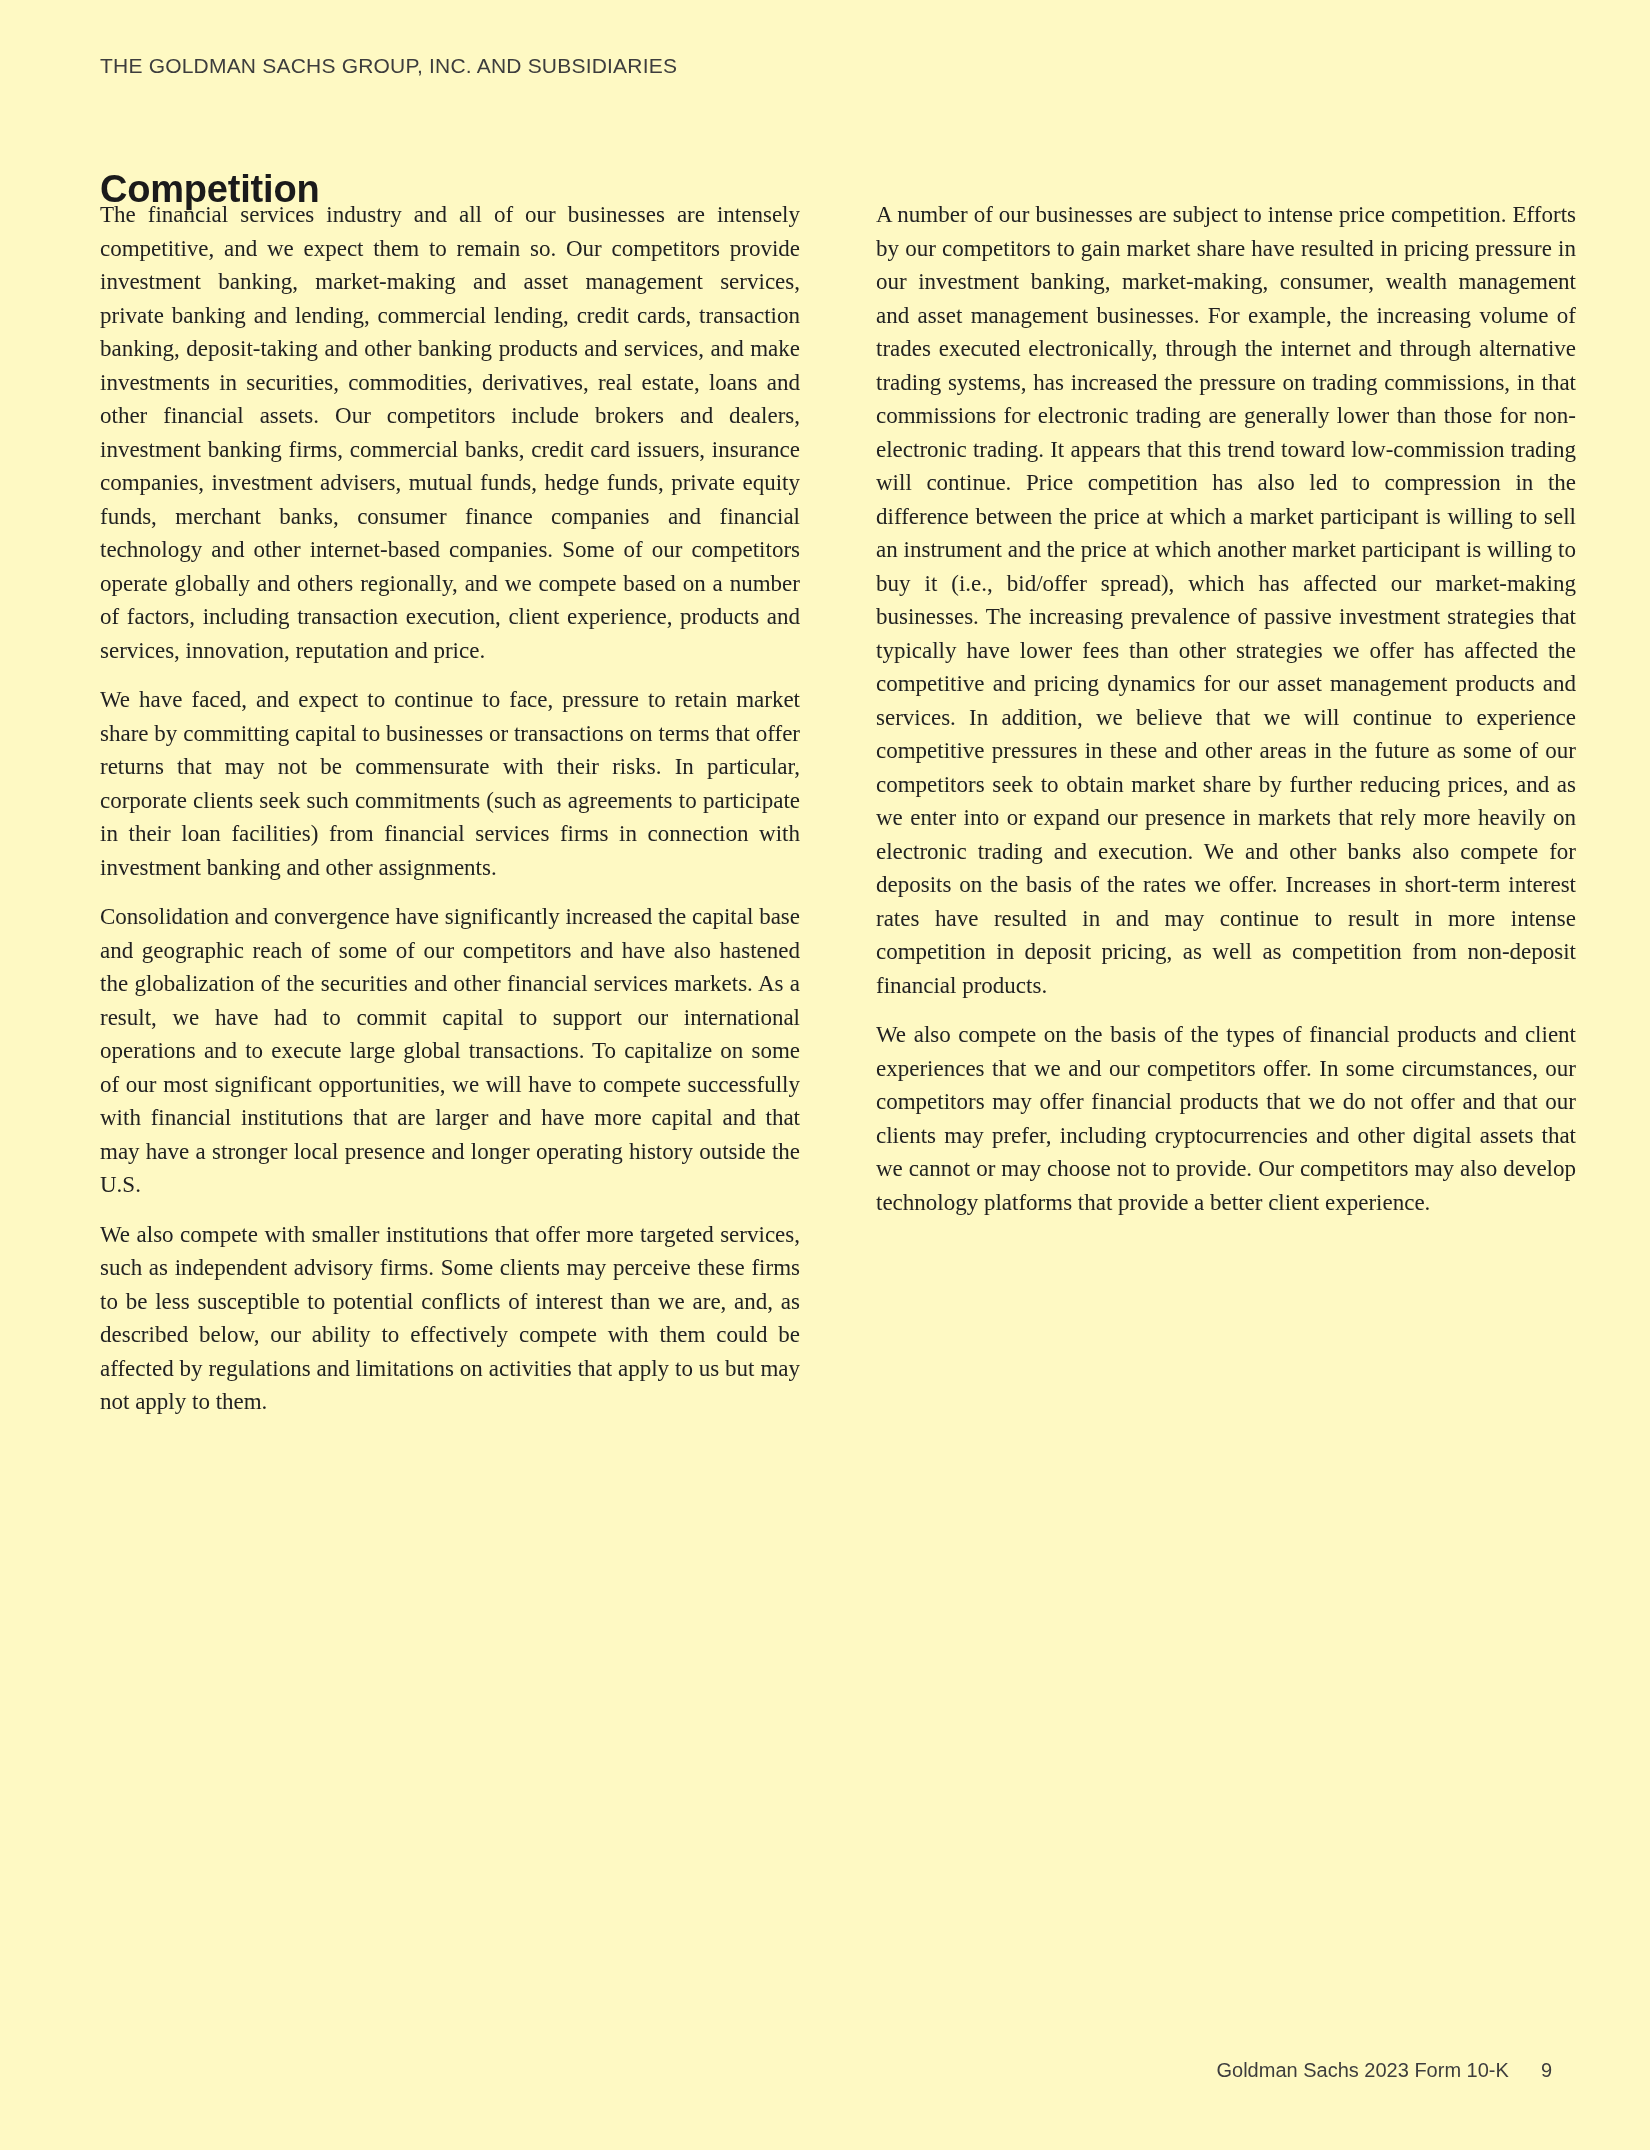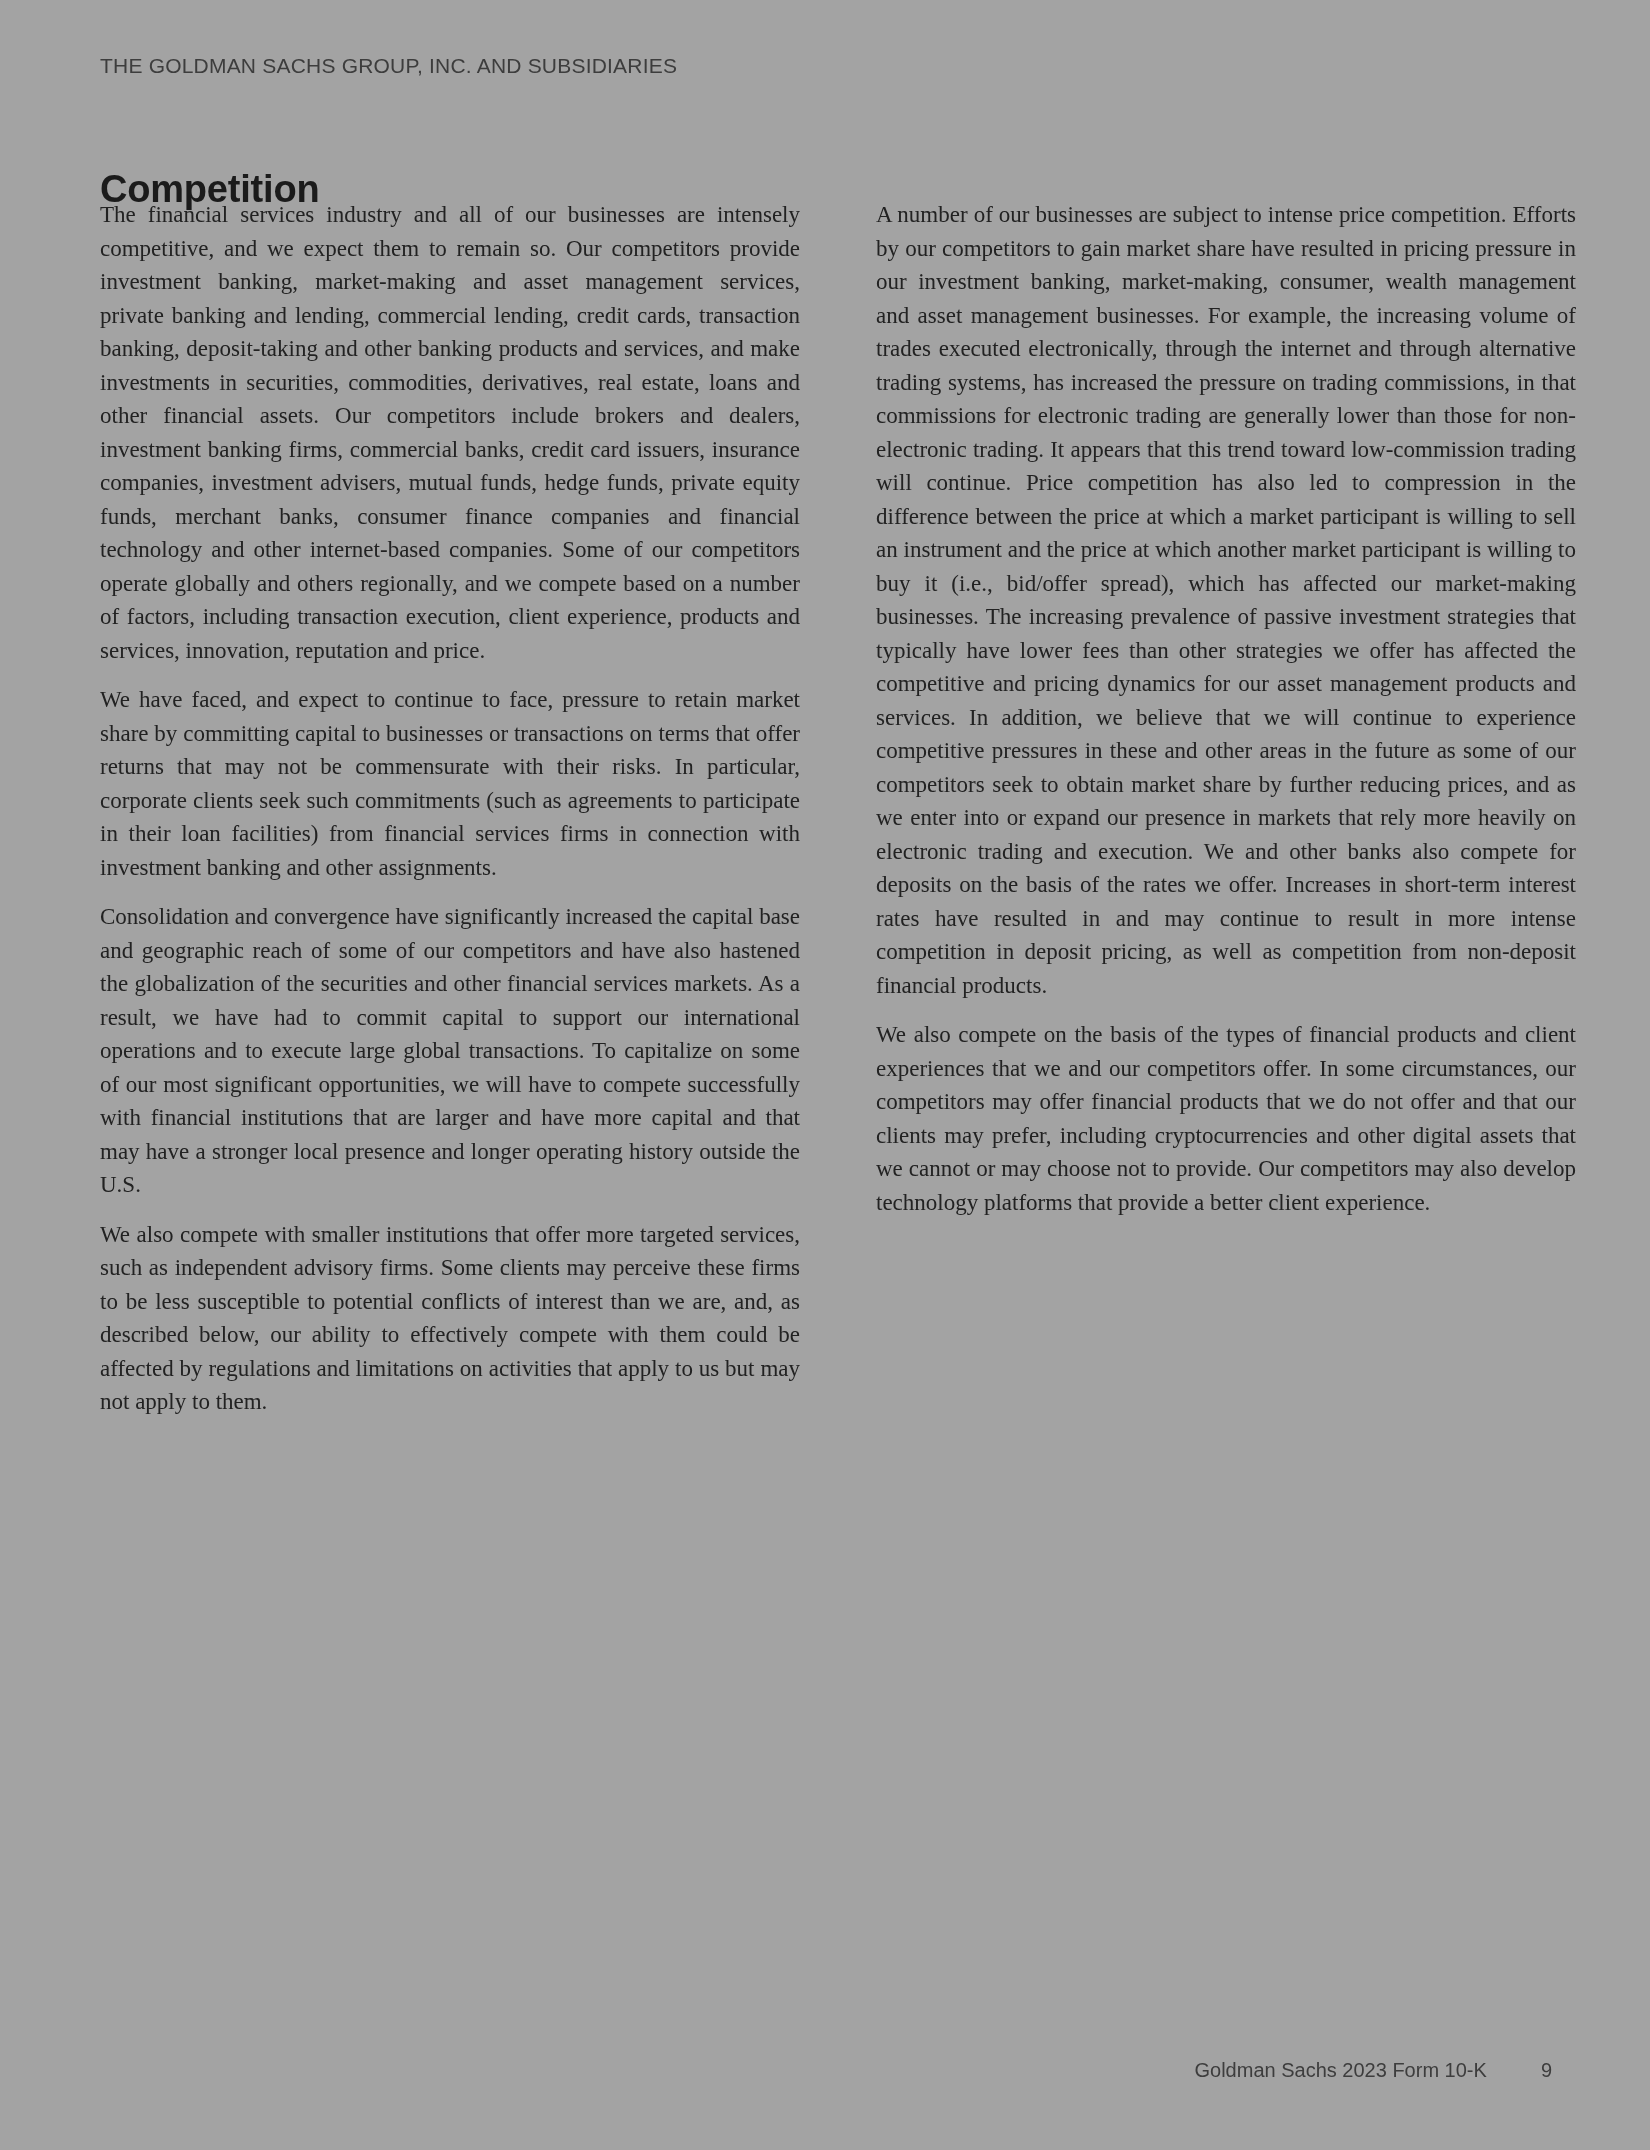--- a/index.html
+++ b/index.html
@@ -4,21 +4,21 @@
 <style>
   html, body {
     margin: 0;
     padding: 0;
     background: #ffffff;
   }
   .page {
     position: relative;
     width: 1650px;
     height: 2150px;
-    background: #a3a3a3;
+    background: #fef9c3;
     overflow: hidden;
   }
   .running-header {
     position: absolute;
     left: 100px;
     top: 54px;
     font-family: "Liberation Sans", sans-serif;
     font-size: 21px;
     line-height: 24px;
     letter-spacing: 0.2px;
@@ -57,21 +57,21 @@
     text-align: justify;
     text-justify: inter-word;
     hyphens: none;
   }
   .page-footer {
     position: absolute;
     top: 2058px;
     right: 98px;
     display: flex;
     align-items: baseline;
-    gap: 54px;
+    gap: 32px;
     font-family: "Liberation Sans", sans-serif;
     font-size: 20px;
     line-height: 24px;
     color: #3d3d3d;
     white-space: nowrap;
   }
 </style>
 </head>
 <body>
 

